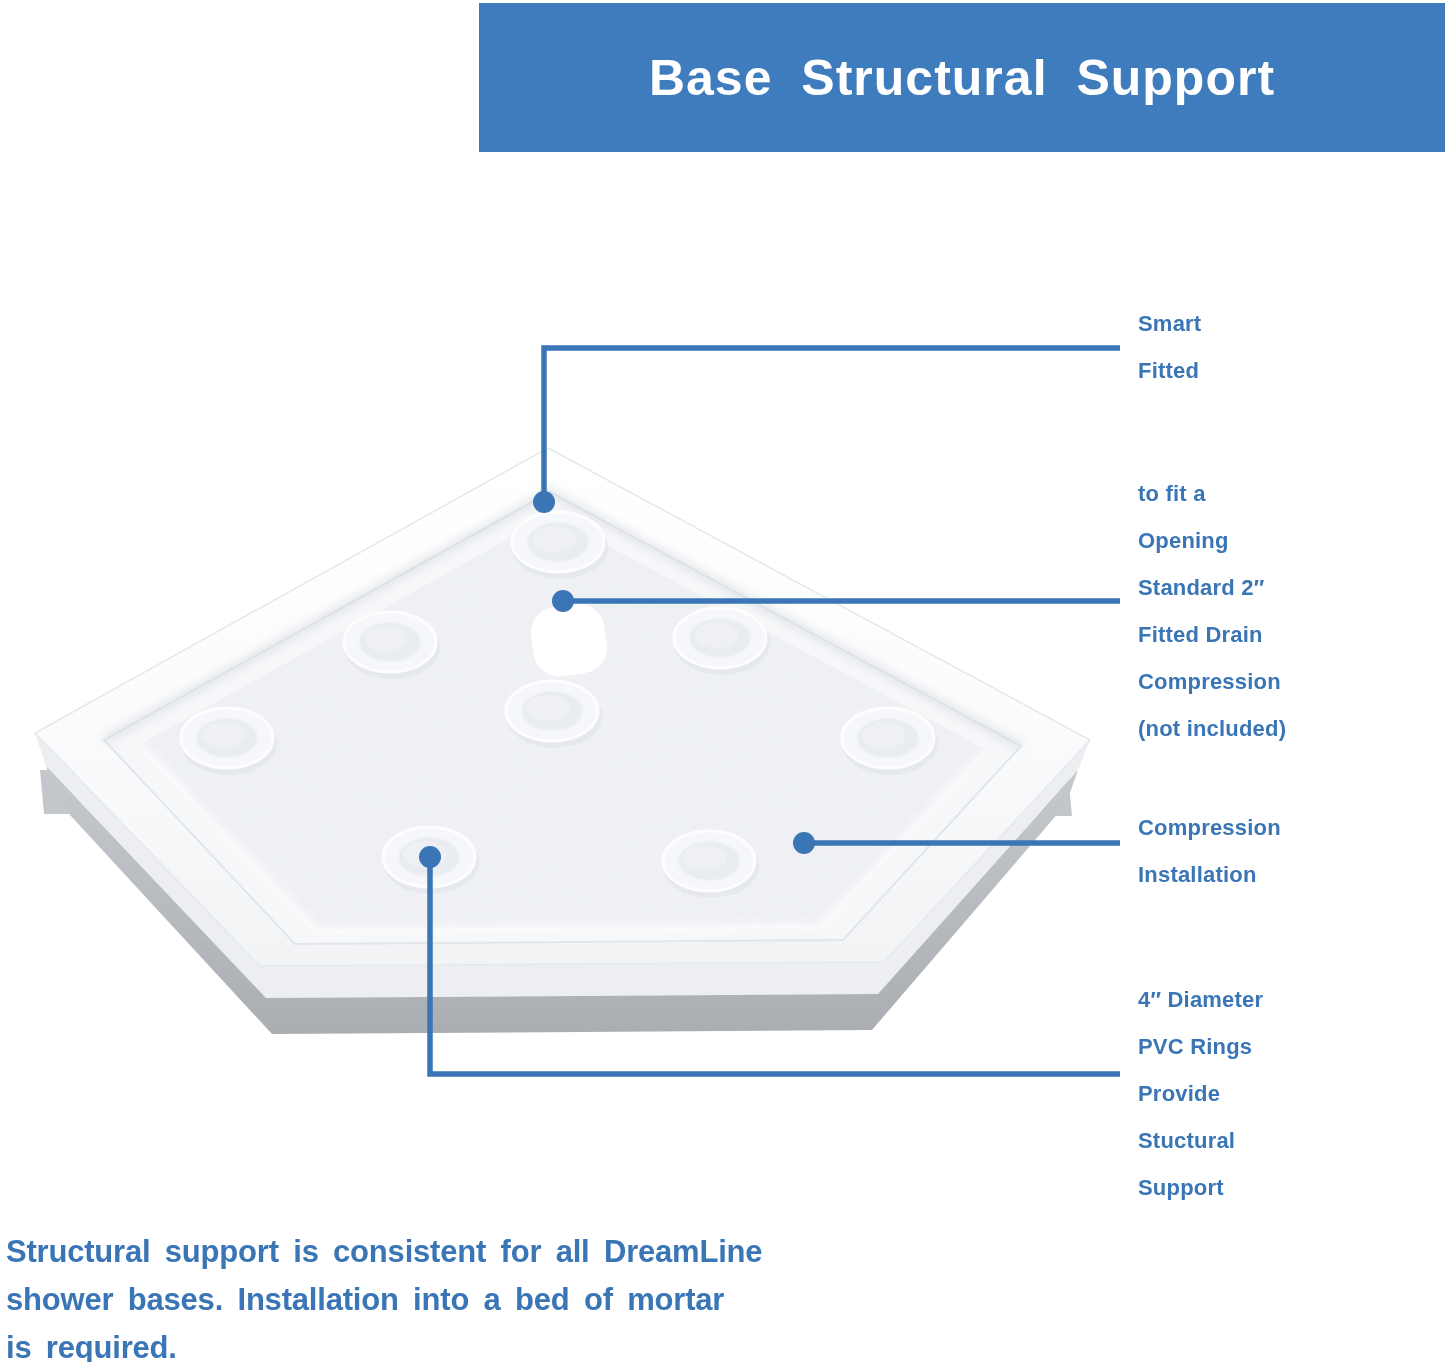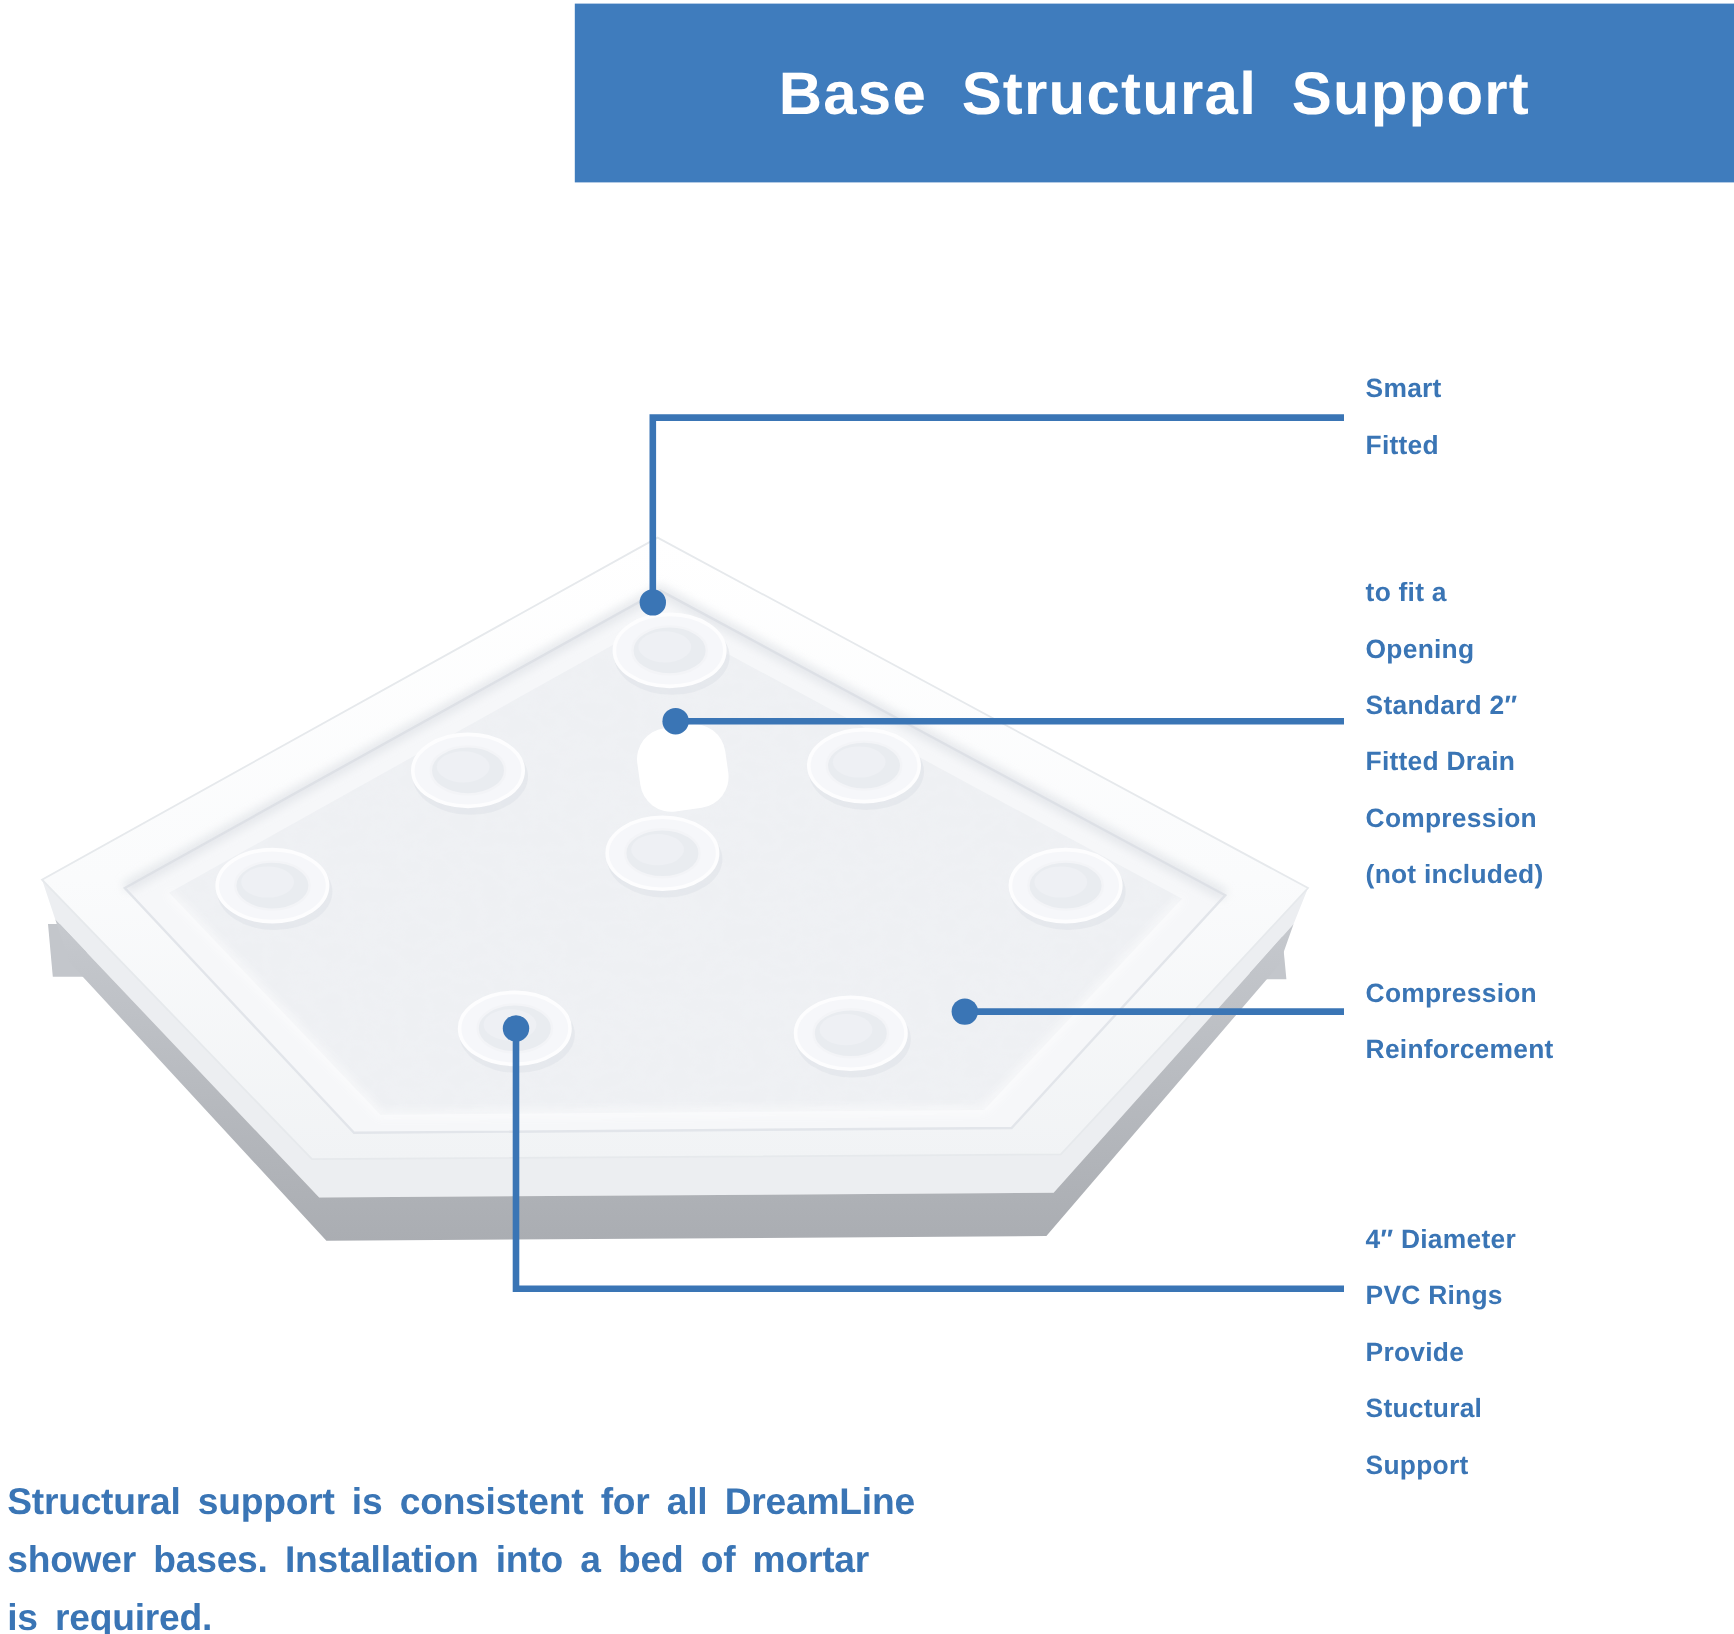--- a/index.html
+++ b/index.html
@@ -16,21 +16,21 @@
     white-space:nowrap;
   }
   .base-svg{position:absolute;left:0;top:0;}
   .callout-label{
     position:absolute;left:1138px;color:#3A75B5;font-weight:bold;
     font-size:22px;line-height:47px;letter-spacing:0.2px;white-space:nowrap;
   }
   .callout-smart{top:300px;}
   .callout-drain{top:470px;}
   .callout-fiber{top:804px;}
-  .callout-pvc{top:1009px;}
+  .callout-pvc{top:976px;}
   .footer-note{
     position:absolute;left:6px;top:1228px;color:#3A75B5;font-weight:bold;
     font-size:31px;line-height:48px;letter-spacing:-0.2px;word-spacing:6px;white-space:nowrap;
   }
 </style>
 </head>
 <body>
 
 <div class="page">
 
@@ -122,21 +122,21 @@
     <div>to fit a</div>
     <div>Opening</div>
     <div>Standard 2″</div>
     <div>Fitted Drain</div>
     <div>Compression</div>
     <div>(not included)</div>
   </div>
 
   <div class="callout-label callout-fiber">
     <div>Compression</div>
-    <div>Reinforcement</div>
+    <div>Installation</div>
   </div>
 
   <div class="callout-label callout-pvc">
     <div>4″ Diameter</div>
     <div>PVC Rings</div>
     <div>Provide</div>
     <div>Stuctural</div>
     <div>Support</div>
   </div>
 

